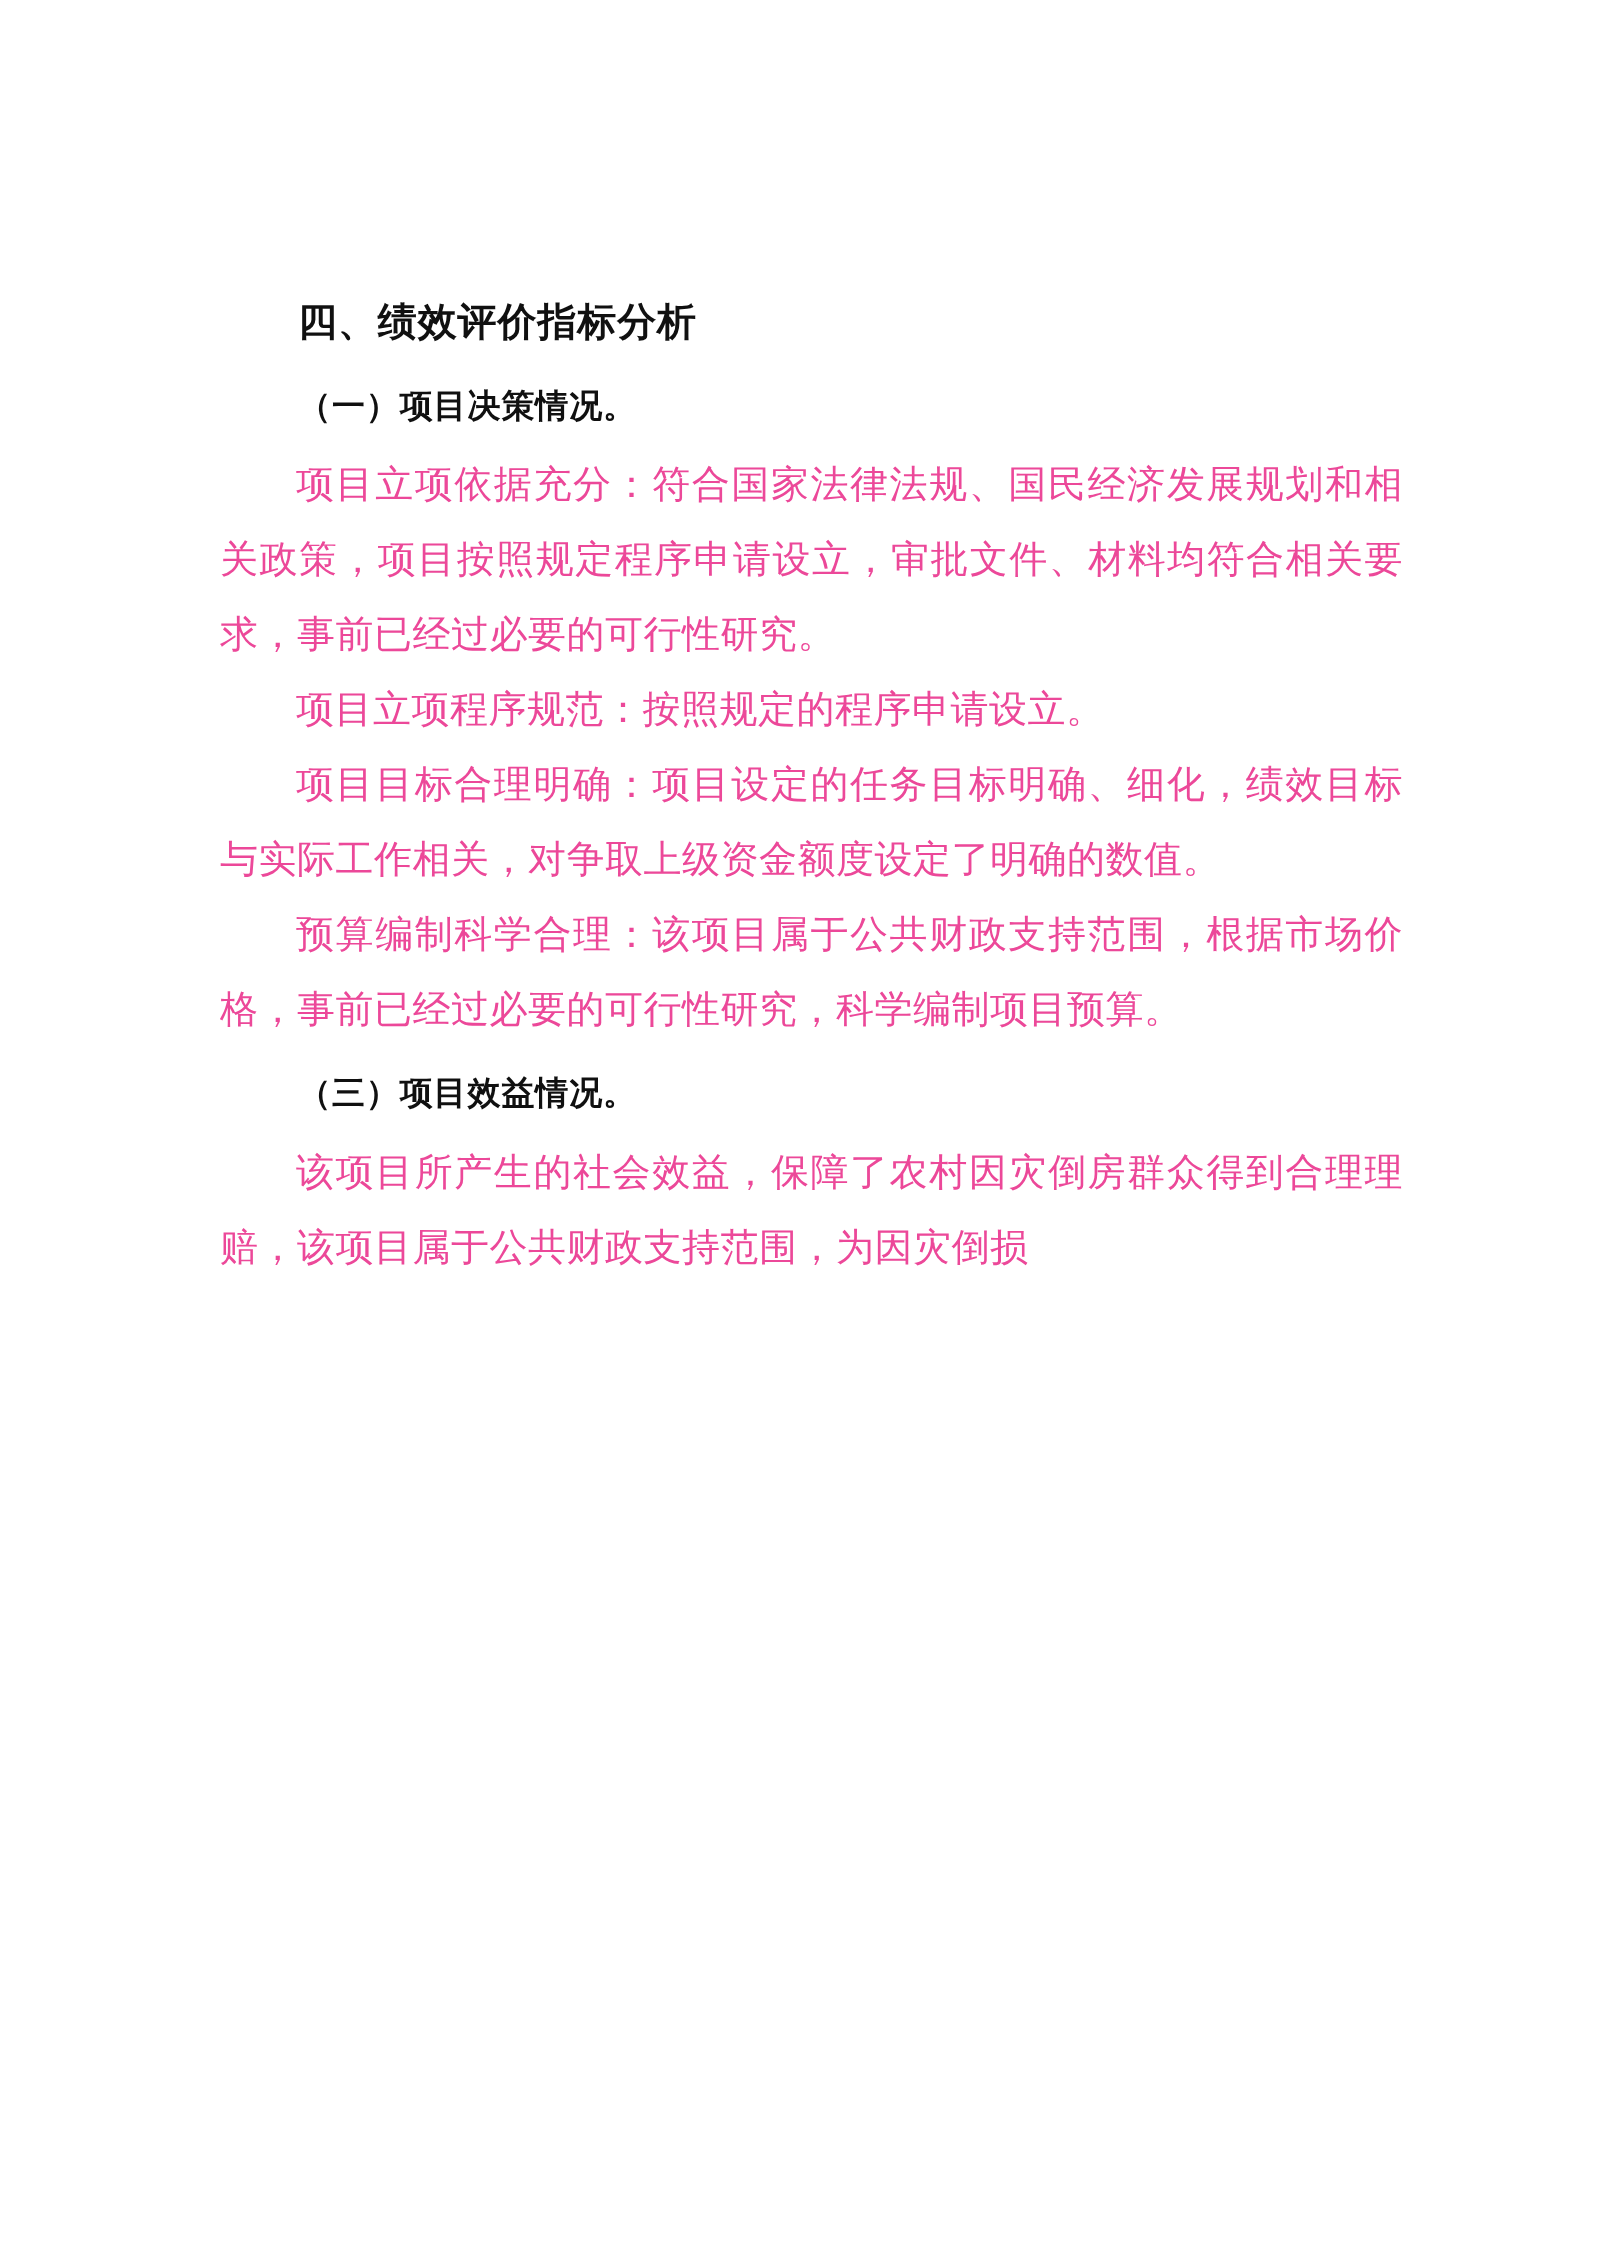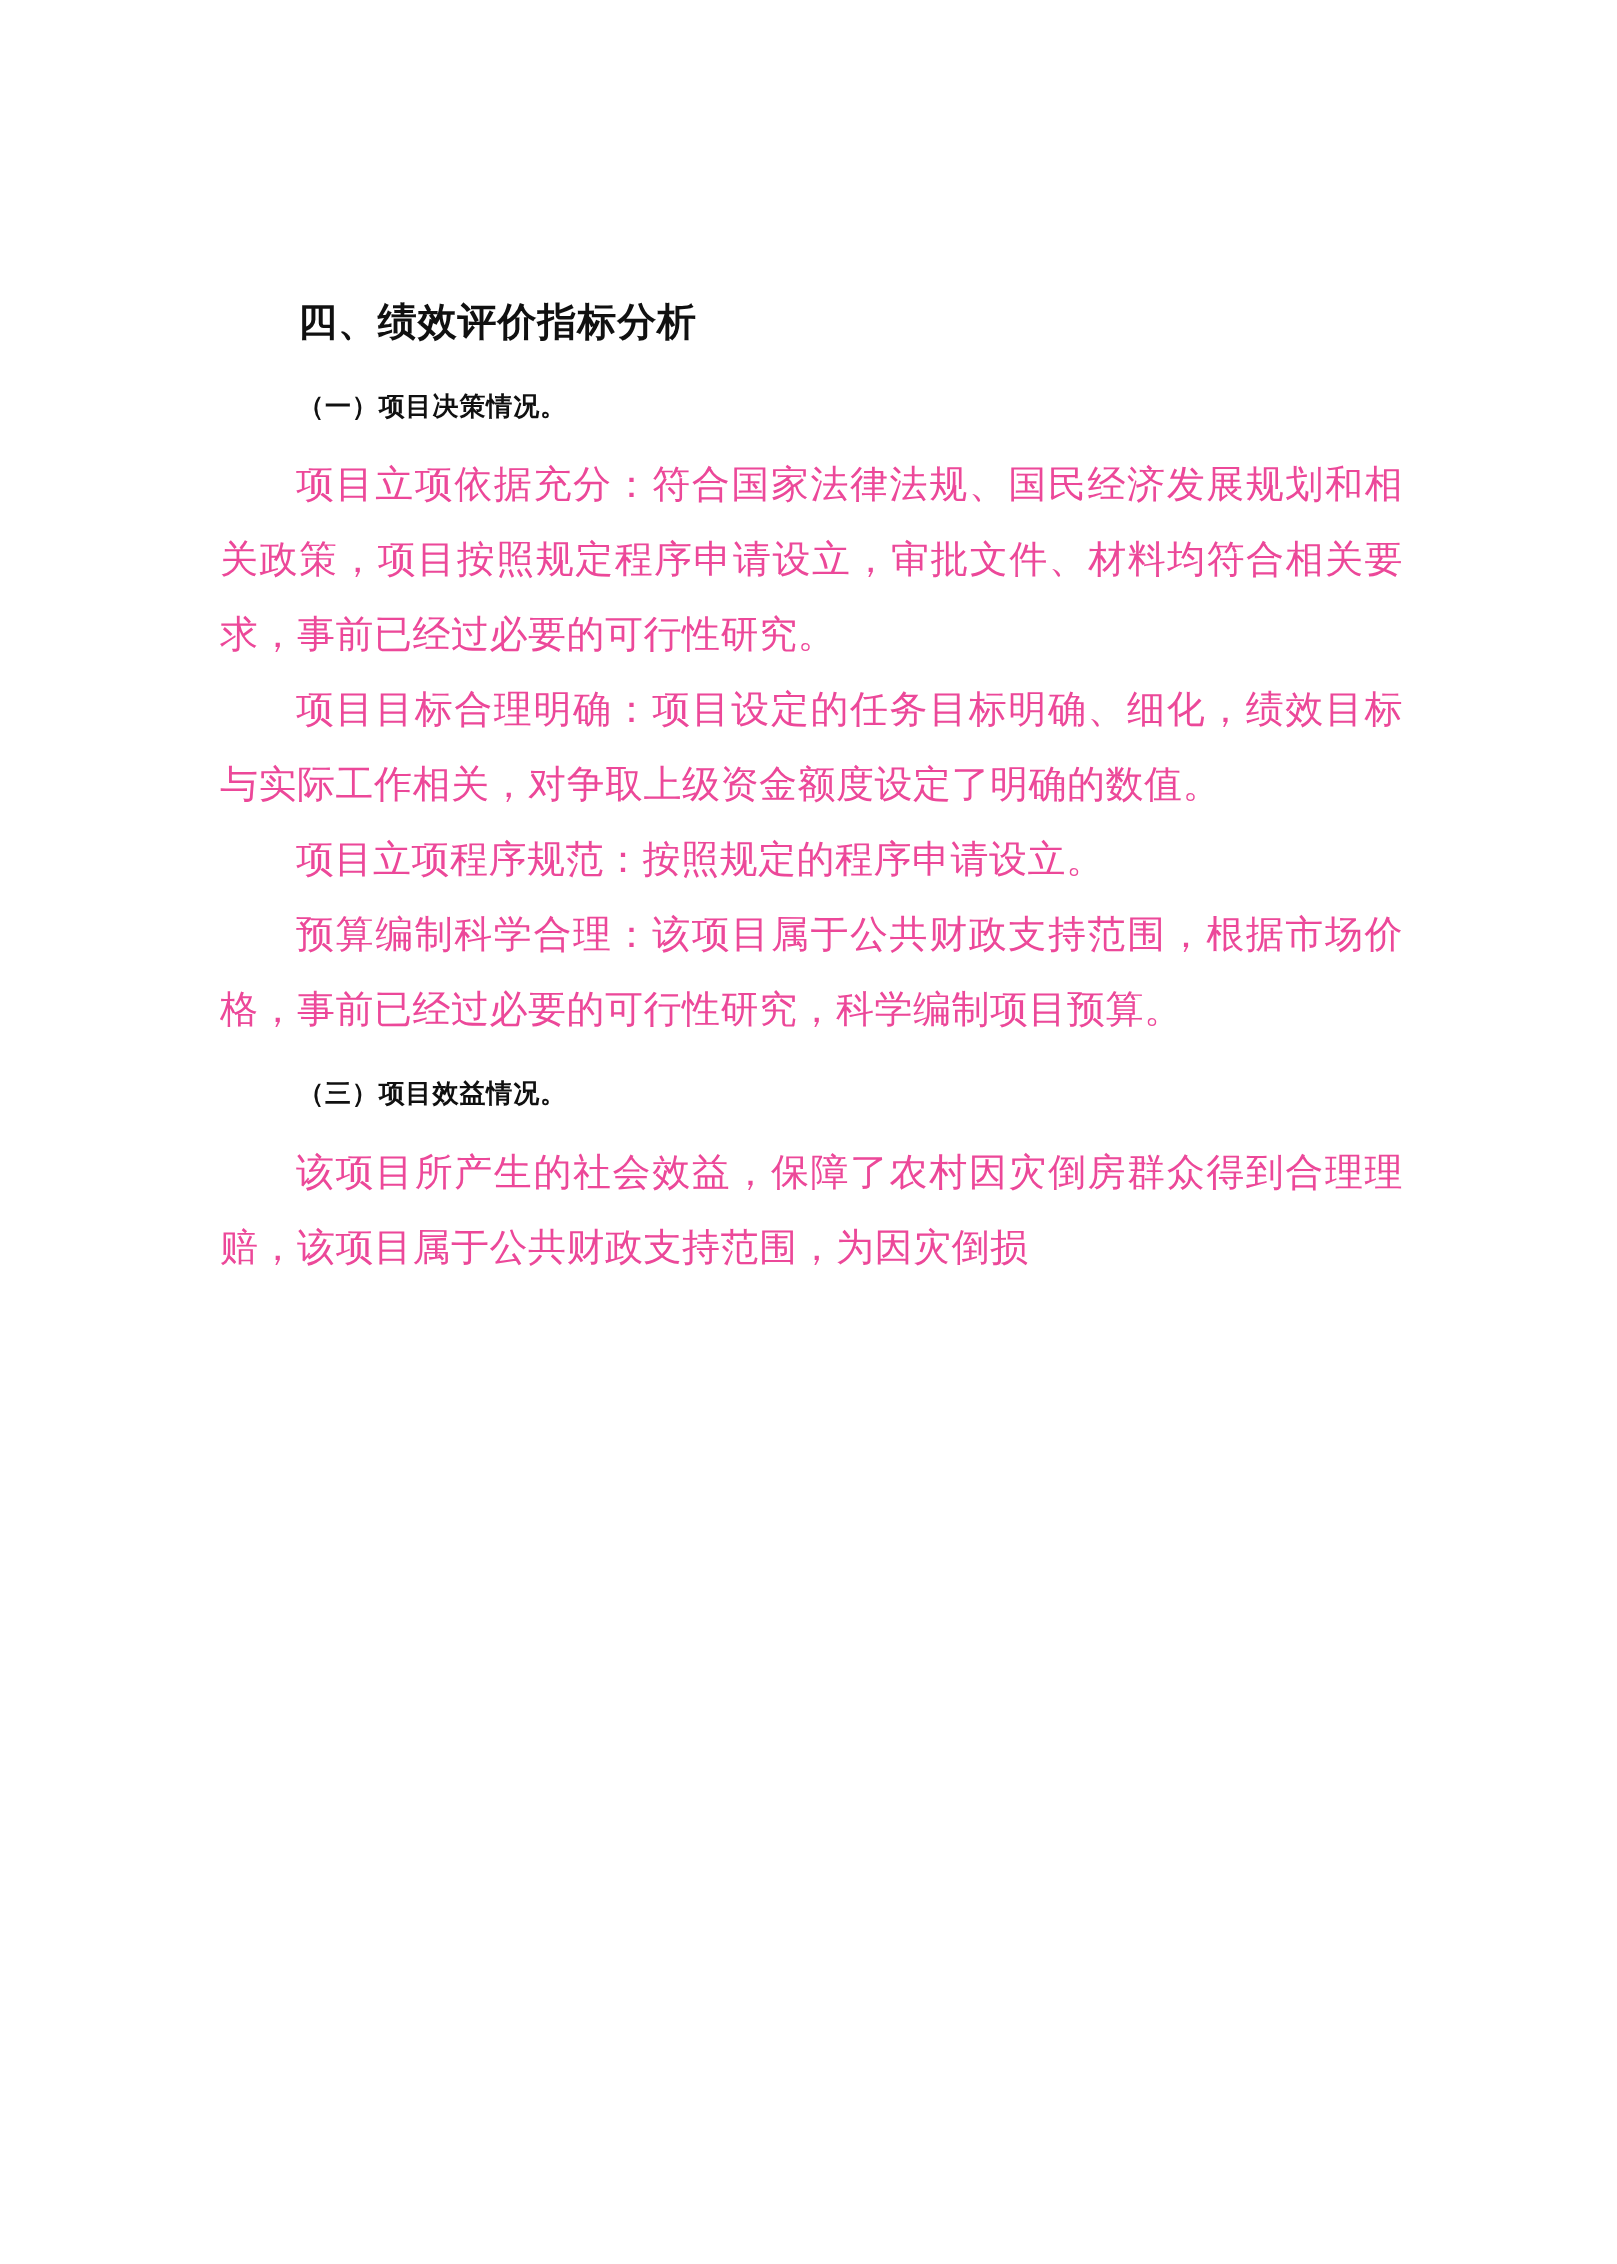--- a/index.html
+++ b/index.html
@@ -35,21 +35,21 @@
     font-size: 39px;
     line-height: 76px;
     letter-spacing: 0.9px;
     text-indent: 78px;
     margin: 0 0 7.6px 0;
     color: #101010;
   }
   .subheading {
     font-family: "DejaVu Sans", "Liberation Sans", sans-serif;
     font-weight: bold;
-    font-size: 26px;
+    font-size: 33px;
     line-height: 76px;
     letter-spacing: 0.9px;
     text-indent: 78px;
     margin: 7.6px 0 3.8px 0;
     color: #101010;
   }
   .para {
     font-family: "DejaVu Serif", "Liberation Serif", serif;
     font-size: 38px;
     line-height: 75px;
@@ -66,23 +66,23 @@
 
 <div class="page">
   <div class="content">
 
     <p class="heading">四、绩效评价指标分析</p>
 
     <p class="subheading">（一）项目决策情况。</p>
 
     <p class="para">项目立项依据充分：符合国家法律法规、国民经济发展规划和相关政策，项目按照规定程序申请设立，审批文件、材料均符合相关要求，事前已经过必要的可行性研究。</p>
 
+    <p class="para">项目立项程序规范：按照规定的程序申请设立。</p>
+
     <p class="para">项目目标合理明确：项目设定的任务目标明确、细化，绩效目标与实际工作相关，对争取上级资金额度设定了明确的数值。</p>
-
-    <p class="para">项目立项程序规范：按照规定的程序申请设立。</p>
 
     <p class="para">预算编制科学合理：该项目属于公共财政支持范围，根据市场价格，事前已经过必要的可行性研究，科学编制项目预算。</p>
 
 
 
     <p class="subheading">（三）项目效益情况。</p>
 
     <p class="para">该项目所产生的社会效益，保障了农村因灾倒房群众得到合理理赔，该项目属于公共财政支持范围，为因灾倒损</p>
 
   </div>

